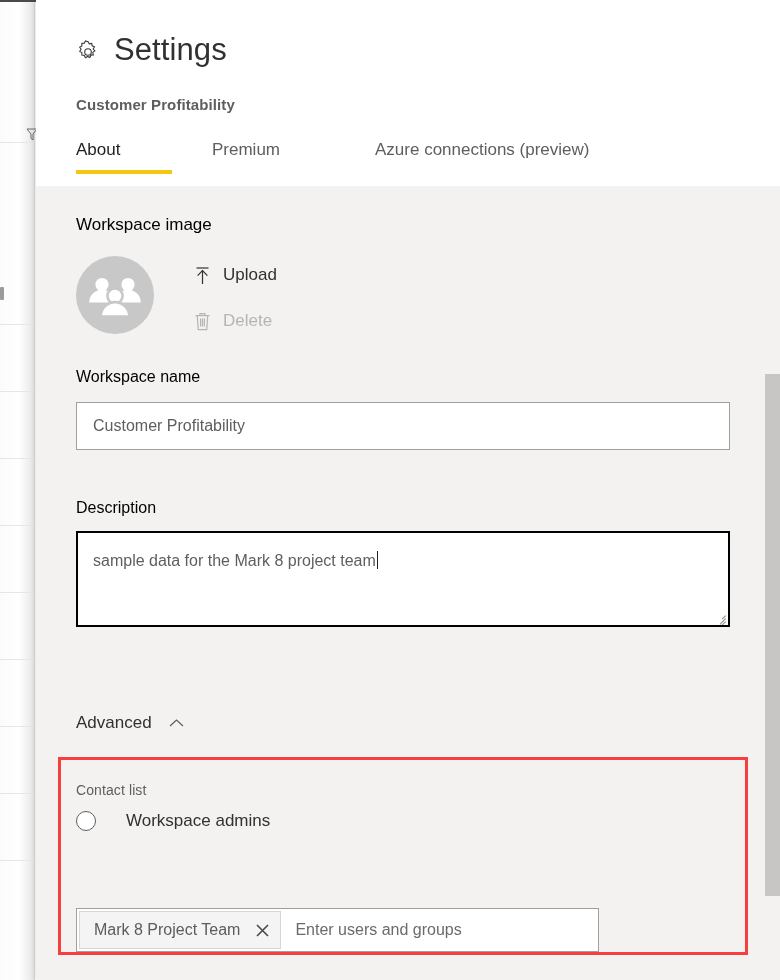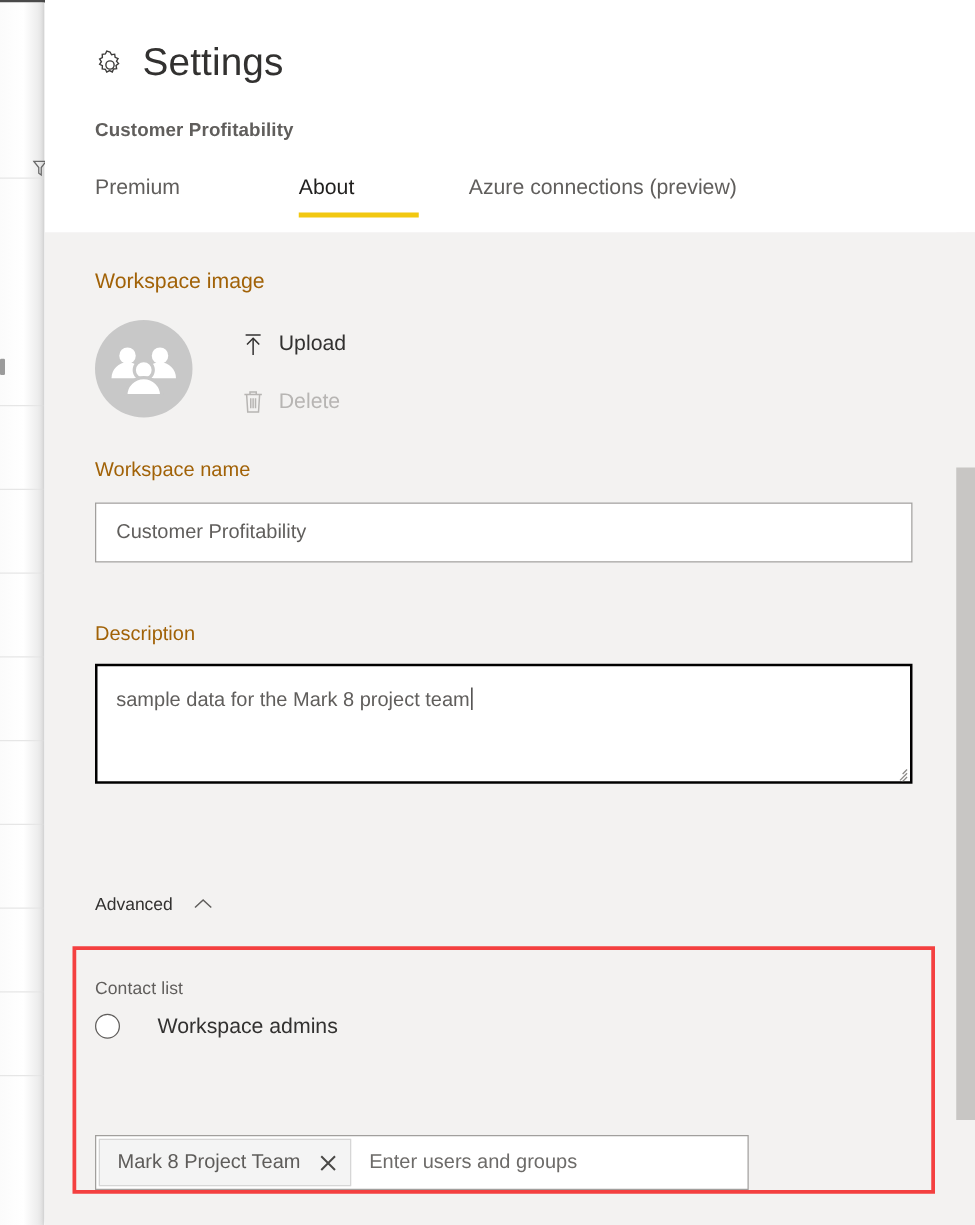--- a/index.html
+++ b/index.html
@@ -164,21 +164,21 @@
     top: 186px;
     width: 744px;
     height: 794px;
     background: #f3f2f1;
   }
 
   .section-label {
     position: absolute;
     left: 40px;
     font-size: 17px;
-    color: #a16207;
+    color: #000000;
     line-height: 22px;
   }
   .lbl-workspace-image { top: 28px; }
   .lbl-workspace-name  { top: 180px; font-size: 16px; }
   .lbl-description     { top: 311px; font-size: 16px; }
 
   .avatar {
     position: absolute;
     left: 40px;
     top: 70px;
@@ -282,21 +282,21 @@
 
   .advanced-row {
     position: absolute;
     left: 40px;
     top: 526px;
     display: flex;
     align-items: center;
     cursor: pointer;
   }
   .advanced-row .adv-label {
-    font-size: 14px;
+    font-size: 17px;
     color: #323130;
     line-height: 22px;
   }
   .chevron {
     width: 15px;
     height: 10px;
     margin-left: 17px;
     color: #605e5c;
     display: block;
   }
@@ -461,26 +461,26 @@
             <circle cx="12" cy="12" r="3.3"></circle>
             <path d="M12 1.6l1.25 2.2 2.5-.45.35 2.5 2.35.95-1.25 2.2 1.65 1.9-2.05 1.5.5 2.5-2.5.3-.95 2.35-2.25-1.1-2.2 1.25-1.1-2.25-2.5-.35.1-2.5-2.2-1.2 1.4-2.1-1.4-2.1 2.2-1.2-.1-2.5 2.5-.35 1.1-2.25z"></path>
           </svg>
         </span>
         <span class="title-text">Settings</span>
       </div>
 
       <div class="subtitle">Customer Profitability</div>
 
       <div class="tabs">
-        <div class="tab t-premium">
-          <span>Premium</span>
-        </div>
         <div class="tab t-about active">
           <span>About</span>
           <span class="tab-underline"></span>
+        </div>
+        <div class="tab t-premium">
+          <span>Premium</span>
         </div>
         <div class="tab t-azure">
           <span>Azure connections (preview)</span>
         </div>
       </div>
     </div>
 
     <div class="panel-body">
 
       <div class="section-label lbl-workspace-image">Workspace image</div>

